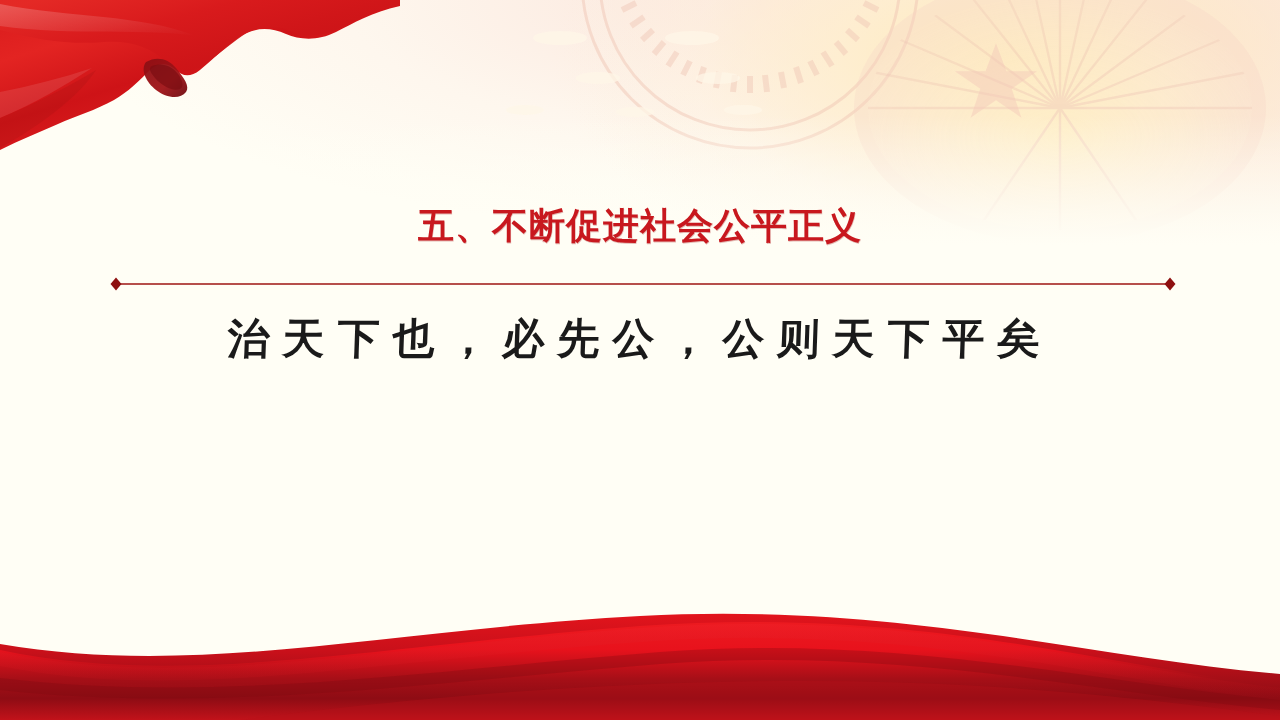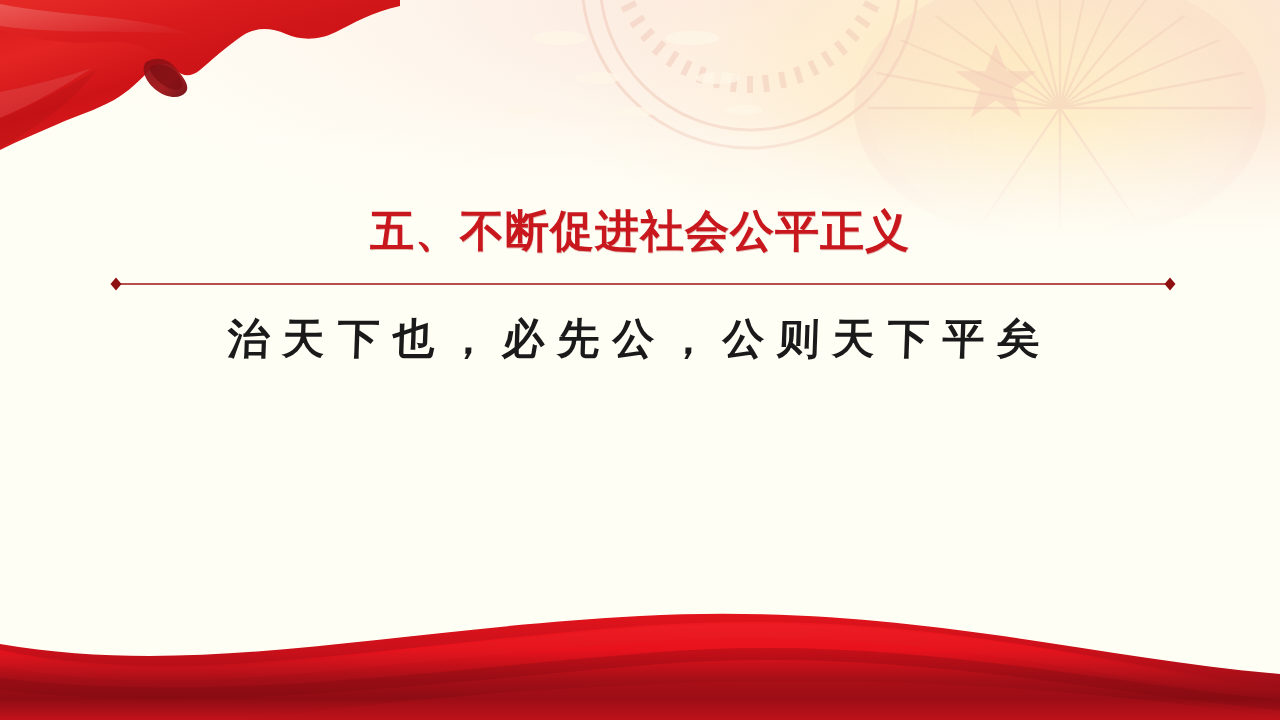--- a/index.html
+++ b/index.html
@@ -56,21 +56,21 @@
   .ribbon { position:absolute; left:0; top:0; width:400px; height:200px; }
 
   
   .wave { position:absolute; left:0; bottom:0; width:1280px; height:120px; }
 
   
   .title {
     position:absolute;
     left:0; right:0; top:202px;
     text-align:center;
-    font-size:44px;
+    font-size:36px;
     font-weight:bold;
     letter-spacing:1px;
     color:#C8181E;
     text-shadow:0.5px 0.5px 0 rgba(150,10,12,0.28);
     white-space:nowrap;
   }
   .divider { position:absolute; left:110px; top:276px; width:1066px; height:16px; }
 
   .subtitle {
     position:absolute;

